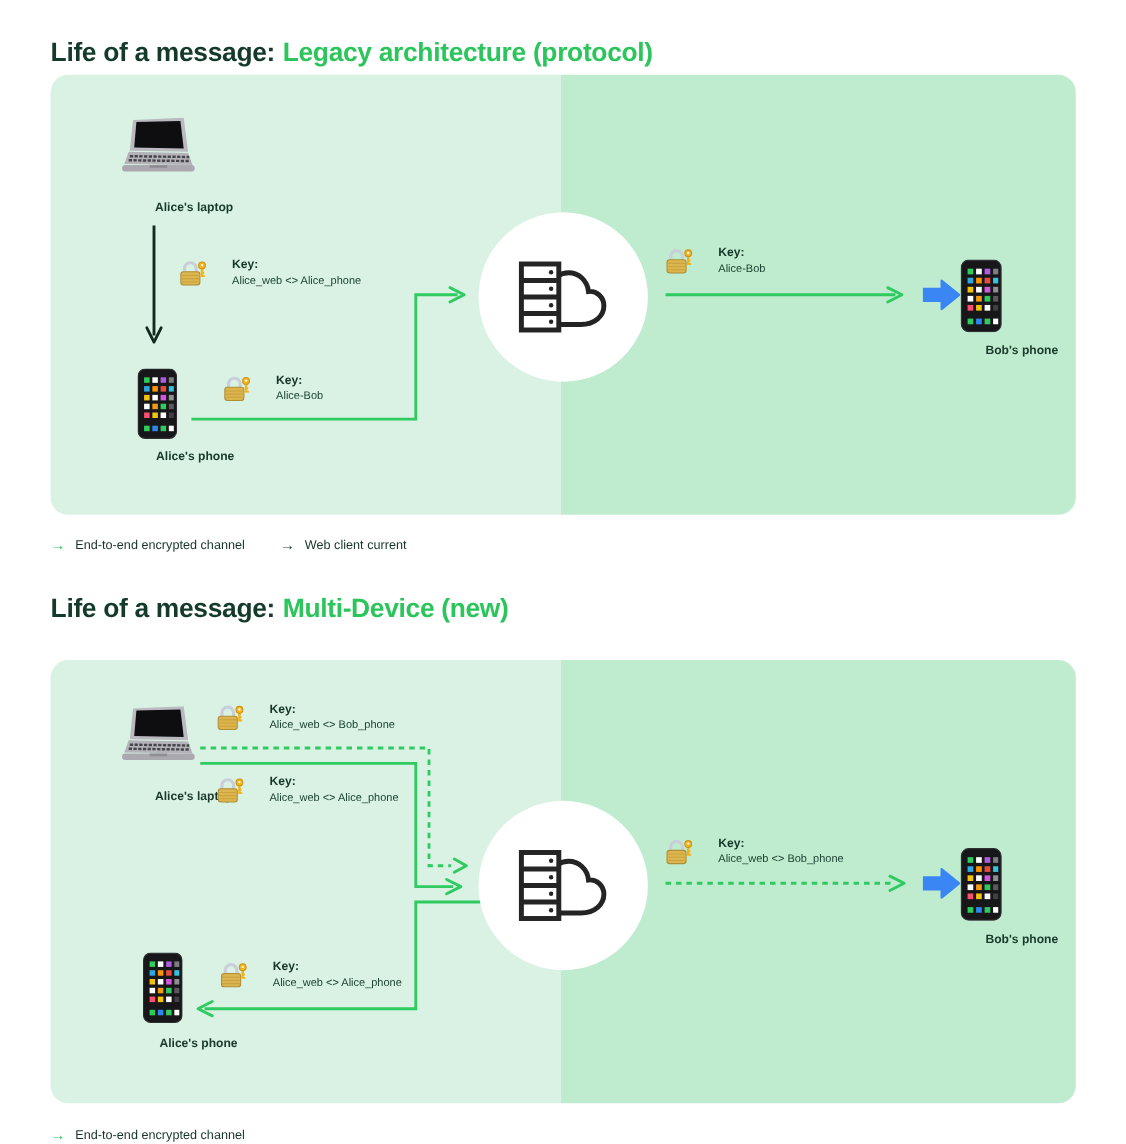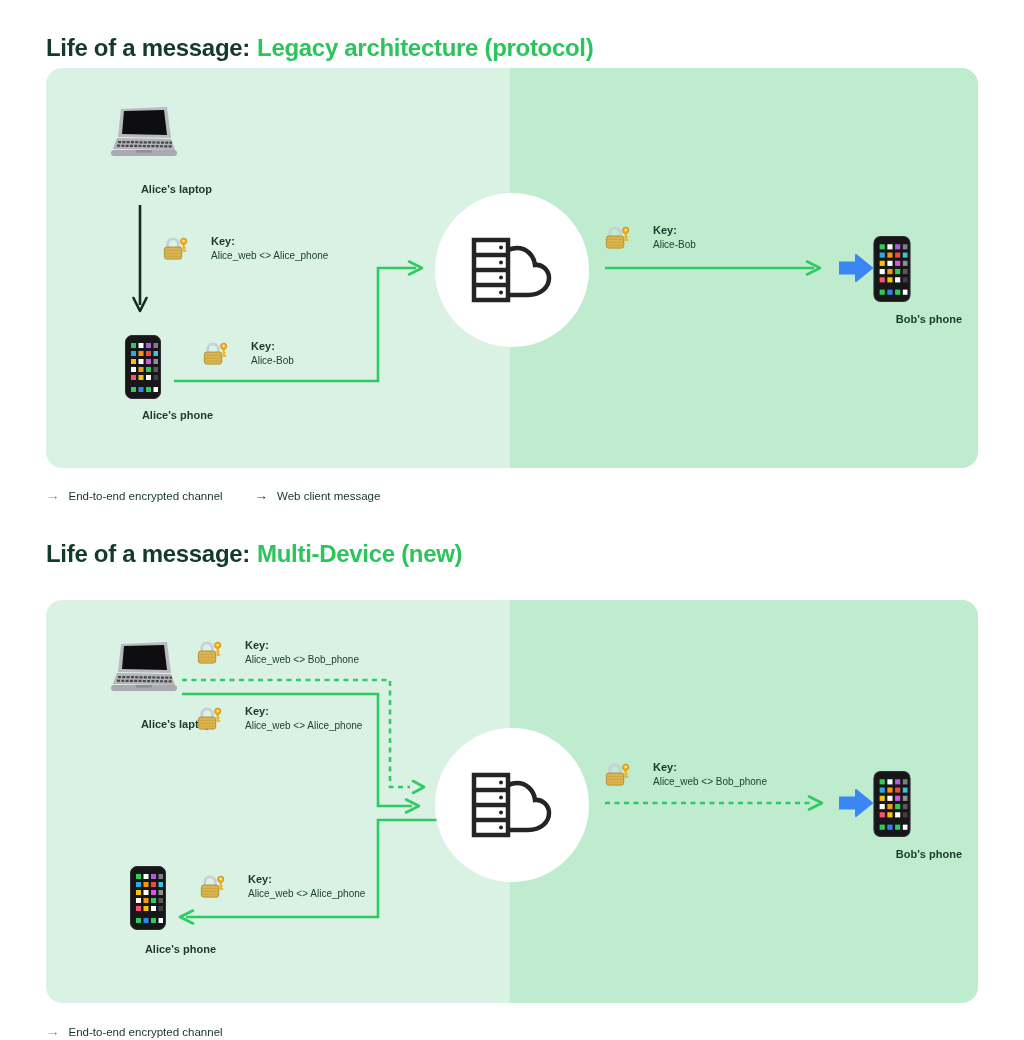--- a/index.html
+++ b/index.html
@@ -171,21 +171,21 @@
   <div class="node-label" style="left:776px;top:245px;">Bob's phone</div>
 </div>
 
 <div class="legend" style="top:488px;">
   <div class="litem">
     <span class="sym green">→</span>
     <span>End-to-end encrypted channel</span>
   </div>
   <div class="litem">
     <span class="sym dark">→</span>
-    <span>Web client message</span>
+    <span>Web client current</span>
   </div>
 </div>
 
 <h1 class="title" style="top:524px;"><span>Life of a message:</span><span class="hl">Multi-Device (new)</span></h1>
 
 <div class="panel" id="panel2">
   <svg class="wires" viewBox="0 0 932 403">
 
     <polyline points="136,80 344,80 344,187 364,187" fill="none" stroke="#2fca60" stroke-width="2.6" stroke-dasharray="5 4.5"></polyline>
     <path d="M367 181 L378 187 L367 193" fill="none" stroke="#2fca60" stroke-width="2.6" stroke-linecap="round" stroke-linejoin="round"></path>

